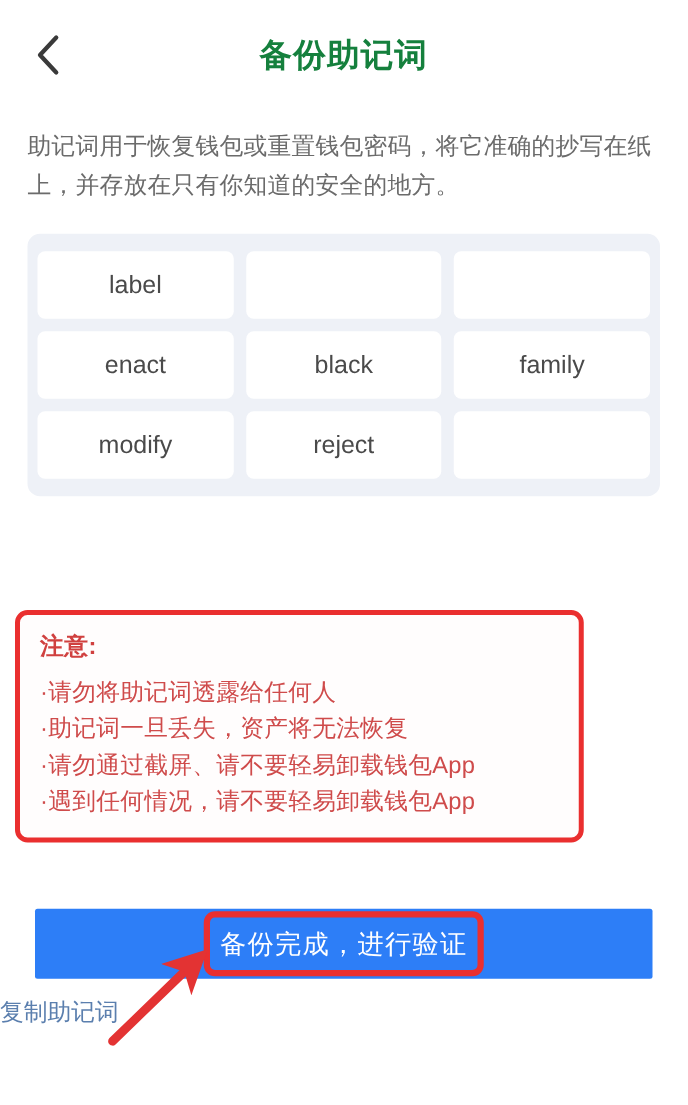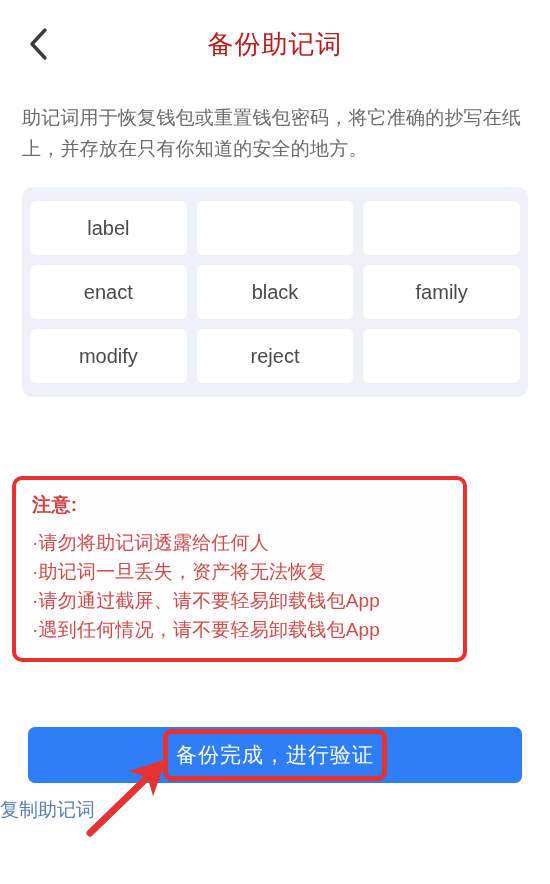--- a/index.html
+++ b/index.html
@@ -33,22 +33,22 @@
     width: 44px;
     height: 44px;
     display: flex;
     align-items: center;
     justify-content: center;
     cursor: pointer;
   }
   .back-btn svg { display: block; }
   .page-title {
     font-size: 26px;
-    font-weight: normal;
-    color: #b91c1c;
+    font-weight: bold;
+    color: #15803d;
     letter-spacing: 1px;
   }
 
   
   .desc {
     margin: 14px 22px 0 22px;
     font-size: 19px;
     line-height: 31px;
     color: #6b6b6b;
     letter-spacing: 0.2px;
@@ -74,21 +74,21 @@
     font-size: 20px;
     color: #4a4a4a;
     cursor: default;
   }
   .word-cell.empty { color: transparent; }
 
   
   .warn-box {
     position: absolute;
     left: 12px;
-    top: 476px;
+    top: 488px;
     width: 455px;
     border: 4px solid #ea2f2f;
     border-radius: 10px;
     background: #fffdfd;
     padding: 12px 16px 14px 16px;
   }
   .warn-title {
     font-size: 19px;
     font-weight: bold;
     color: #d0403f;
@@ -106,21 +106,21 @@
 
   
   .primary-btn {
     position: absolute;
     left: 28px;
     top: 727px;
     width: 494px;
     height: 56px;
     background: #2d7ef7;
     border: none;
-    border-radius: 7px;
+    border-radius: 2px;
     color: #ffffff;
     font-size: 21px;
     font-family: inherit;
     letter-spacing: 1px;
     cursor: pointer;
   }
   .btn-highlight {
     position: absolute;
     left: 163px;
     top: 729px;

